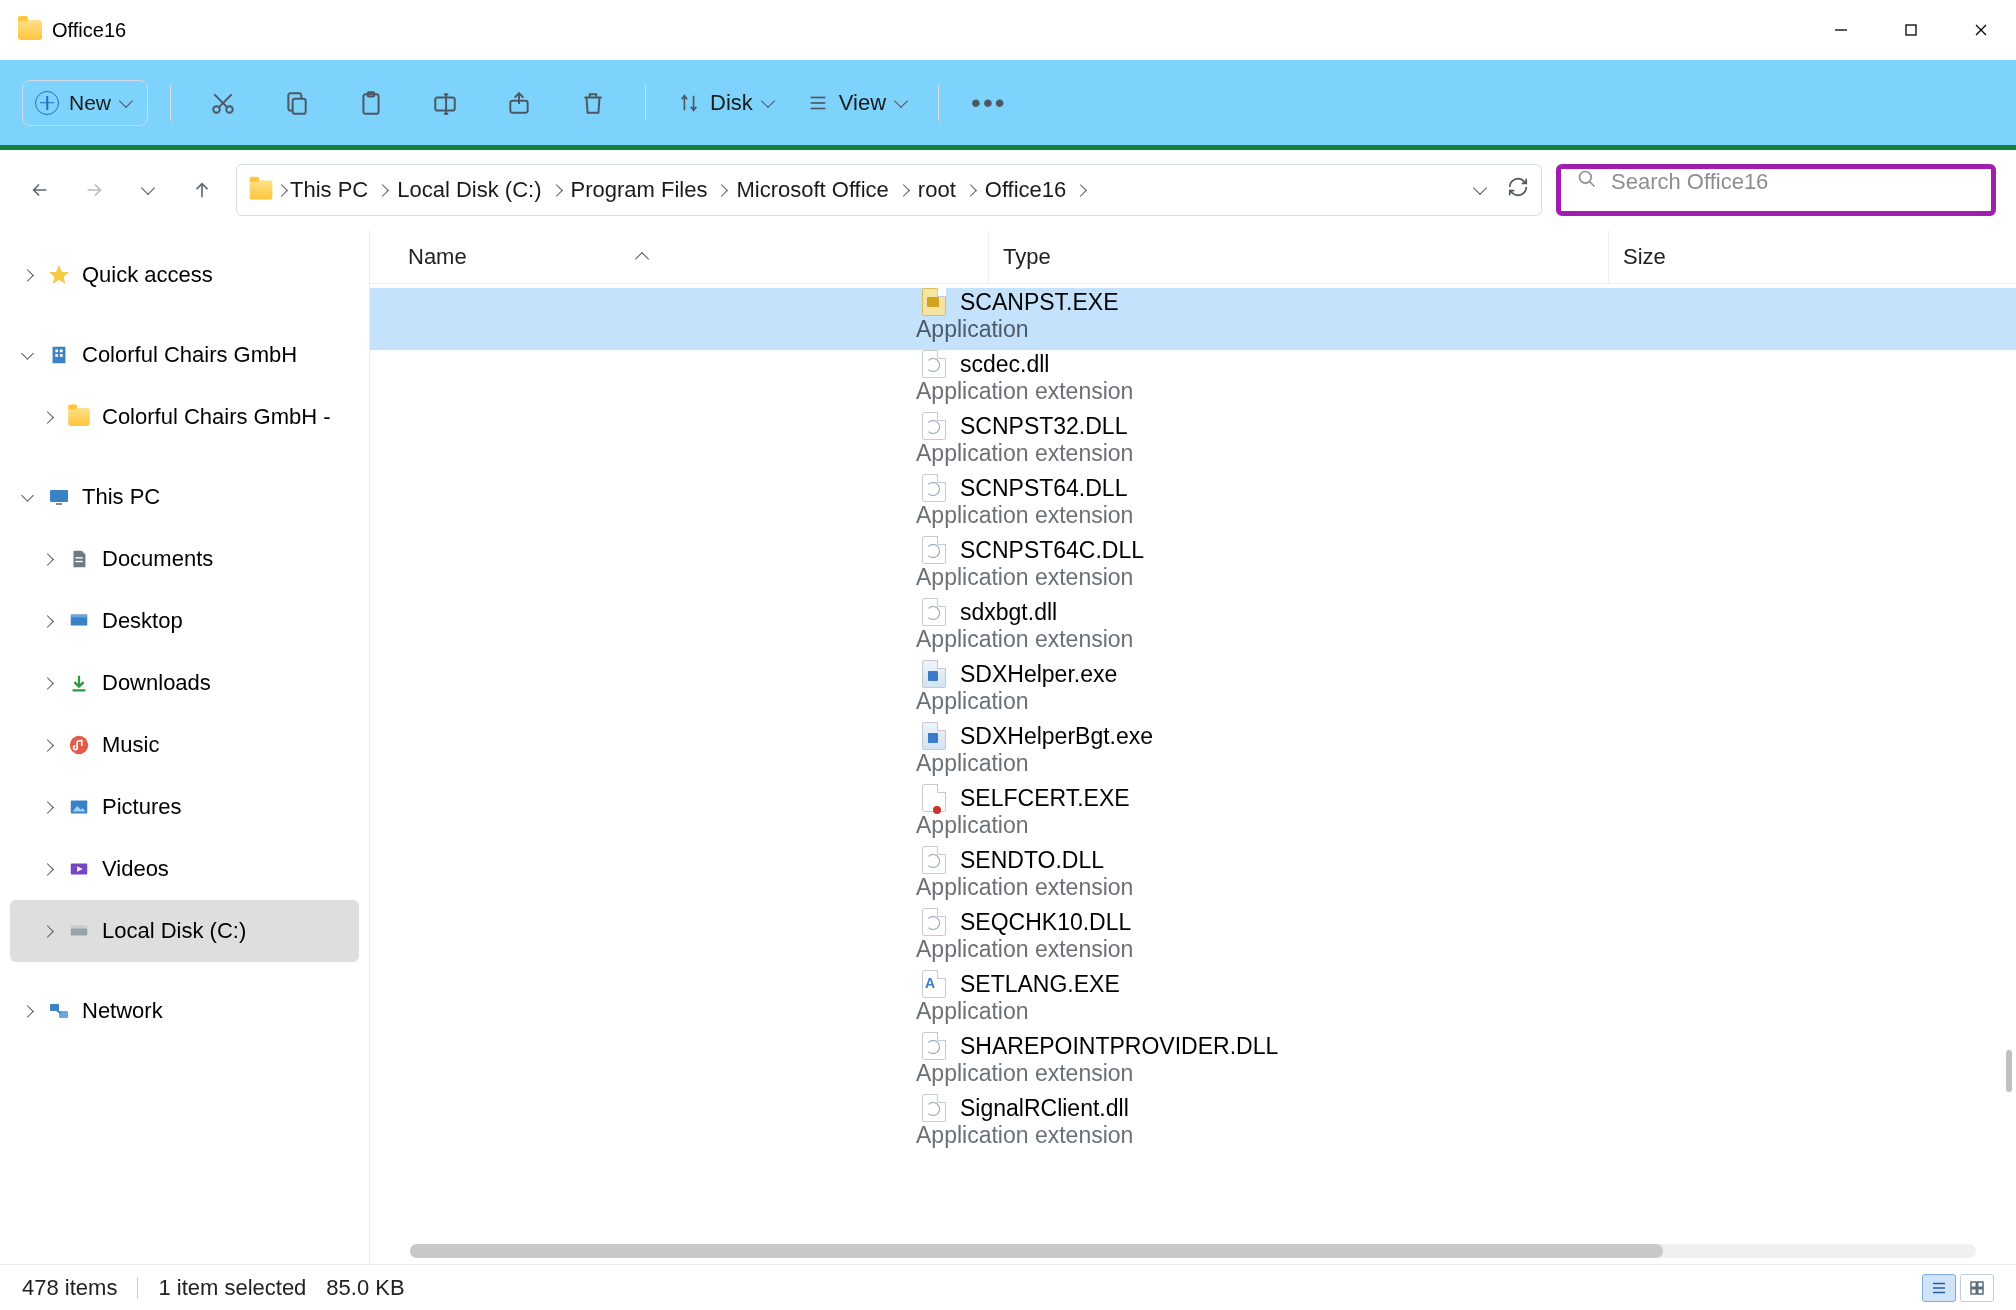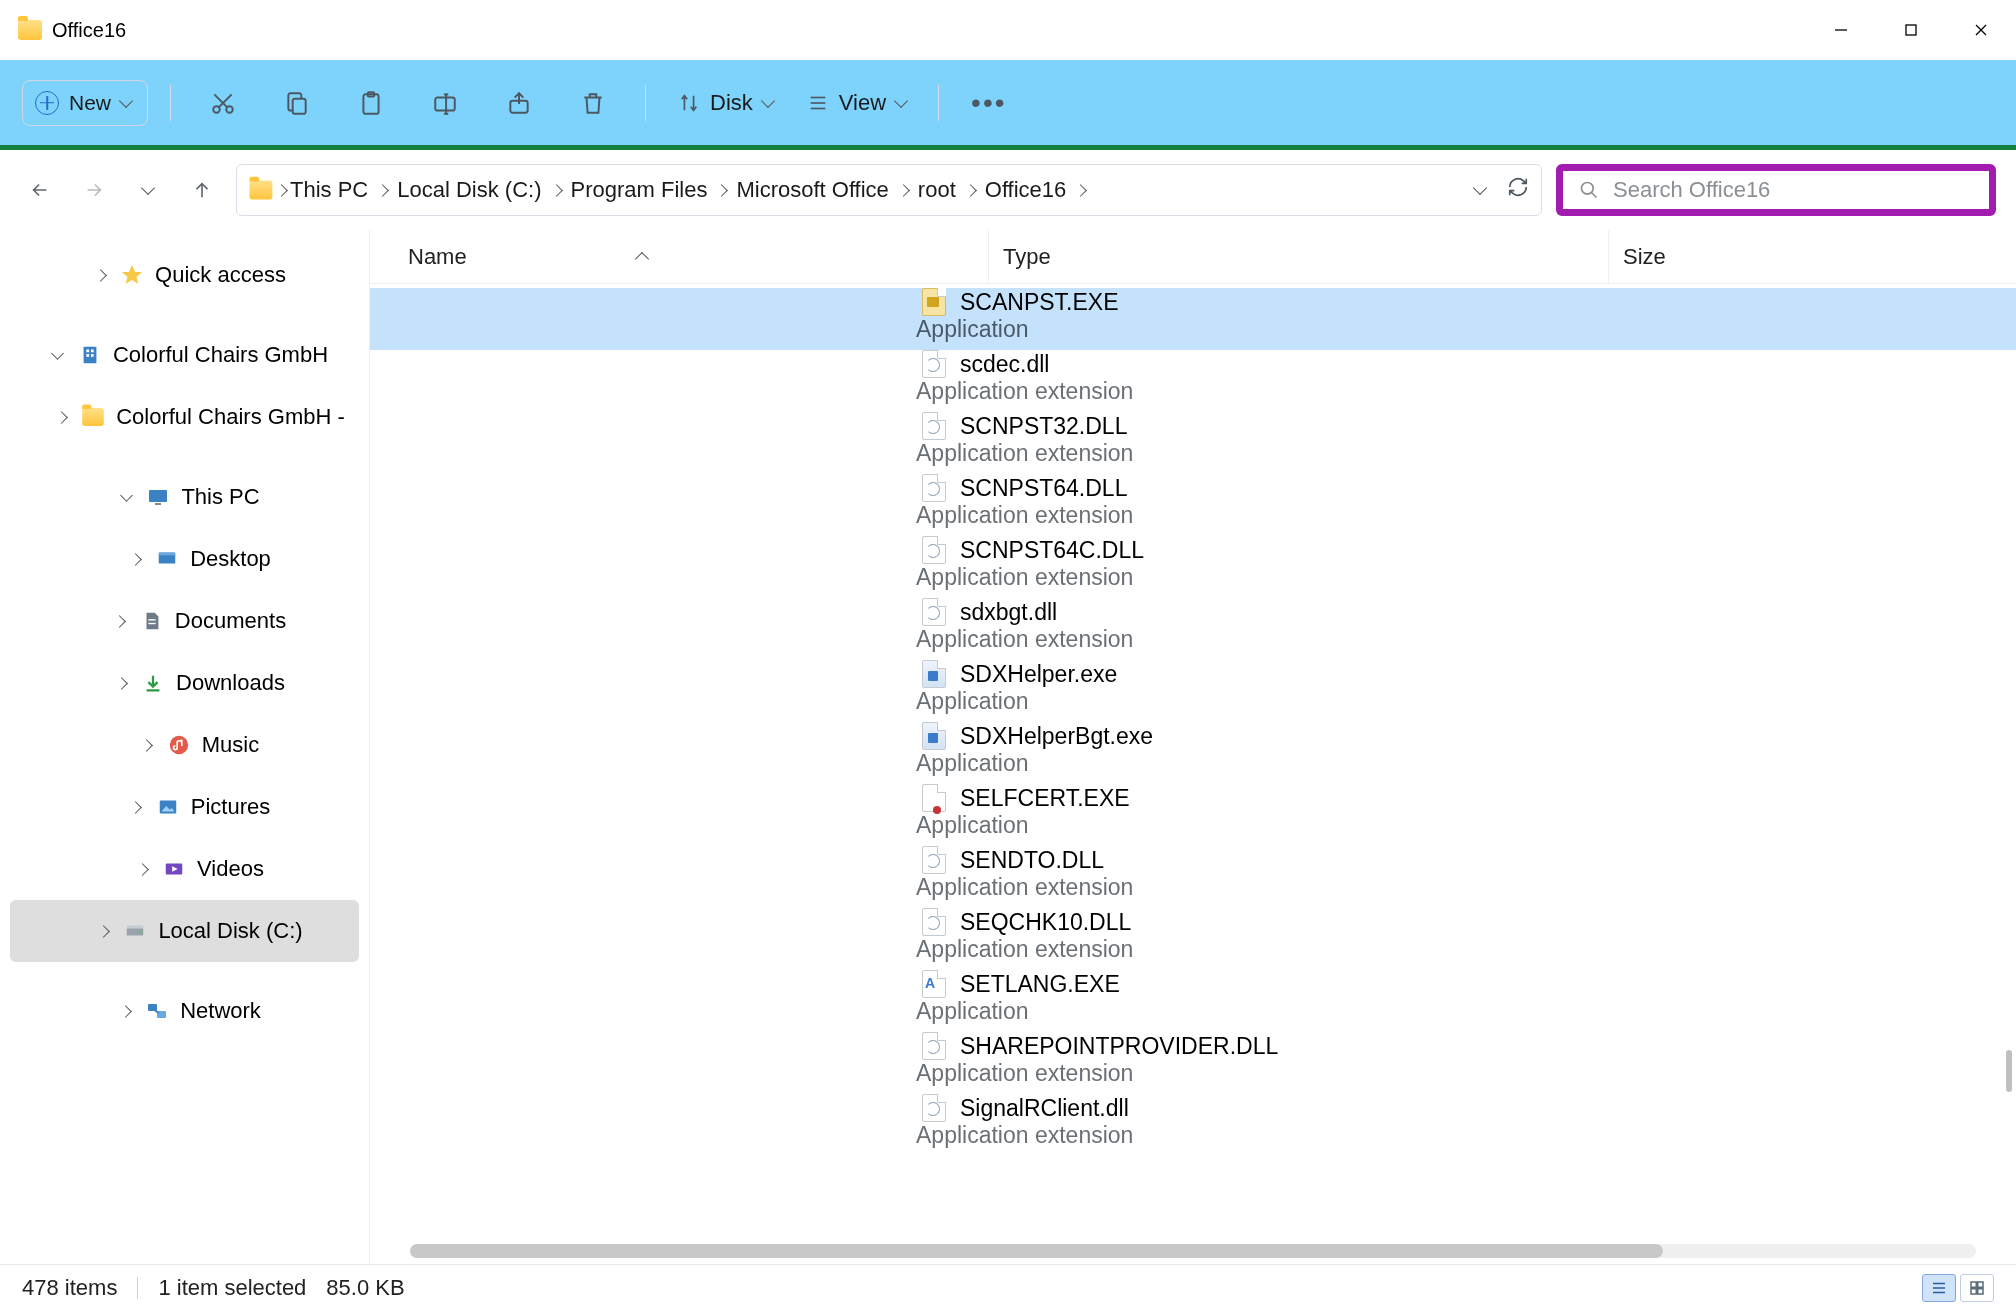--- a/index.html
+++ b/index.html
@@ -176,24 +176,24 @@
     width: 10px; height: 10px;
     border-right: 1.5px solid #555;
     border-bottom: 1.5px solid #555;
     transform: rotate(45deg);
     margin: 0 18px 4px 6px;
   }
   .refresh svg { width: 22px; height: 22px; }
   .search-box {
     width: 440px;
     height: 52px;
-    border: 7px solid #a21caf;
+    border: 5px solid #a21caf;
     border-radius: 6px;
     display: flex;
-    align-items: center;
+    align-items: flex-start;
     padding: 0 16px;
     gap: 14px;
     color: #8a8f94;
     font-size: 22px;
   }
   .search-box svg { width: 20px; height: 20px; }
   .search-input {
     border: none;
     outline: none;
     font-size: 22px;
@@ -215,21 +215,20 @@
   }
   .s-item {
     display: flex;
     align-items: center;
     height: 62px;
     padding-left: 8px;
     gap: 10px;
     border-radius: 6px;
     white-space: nowrap;
     overflow: hidden;
-    justify-content: center;
   }
   .s-item.selected {
     background: #dedede;
   }
   .s-exp {
     width: 18px;
     display: flex;
     justify-content: center;
   }
   .s-ch {
@@ -633,39 +632,39 @@
             <rect x="9" y="18" width="6" height="2" fill="#888"></rect>
           </svg>
         </div>
       <span class="s-label">This PC</span>
     </div>
     <div class="s-item s-indent1">
       <div class="s-exp">
           <div class="s-ch right"></div>
         </div>
       <div class="s-icon">
-          <svg width="22" height="22" viewBox="0 0 24 24" fill="#3b82c4">
-            <rect x="3" y="5" width="18" height="12" rx="1"></rect>
-            <rect x="3" y="5" width="18" height="3" fill="#6ba8dd"></rect>
-          </svg>
-        </div>
-      <span class="s-label">Desktop</span>
-    </div>
-    <div class="s-item s-indent1">
-      <div class="s-exp">
-          <div class="s-ch right"></div>
-        </div>
-      <div class="s-icon">
           <svg width="22" height="22" viewBox="0 0 24 24" fill="#6e7b87">
             <path d="M6 3h9l4 4v14H6z"></path>
             <rect x="8" y="10" width="8" height="1.5" fill="#fff"></rect>
             <rect x="8" y="14" width="8" height="1.5" fill="#fff"></rect>
           </svg>
         </div>
       <span class="s-label">Documents</span>
+    </div>
+    <div class="s-item s-indent1">
+      <div class="s-exp">
+          <div class="s-ch right"></div>
+        </div>
+      <div class="s-icon">
+          <svg width="22" height="22" viewBox="0 0 24 24" fill="#3b82c4">
+            <rect x="3" y="5" width="18" height="12" rx="1"></rect>
+            <rect x="3" y="5" width="18" height="3" fill="#6ba8dd"></rect>
+          </svg>
+        </div>
+      <span class="s-label">Desktop</span>
     </div>
     <div class="s-item s-indent1">
       <div class="s-exp">
           <div class="s-ch right"></div>
         </div>
       <div class="s-icon">
           <svg width="22" height="22" viewBox="0 0 24 24" fill="none" stroke="#2c9a3f" stroke-width="2.5">
             <path d="M12 4v12M7 11l5 5 5-5M5 20h14"></path>
           </svg>
         </div>

